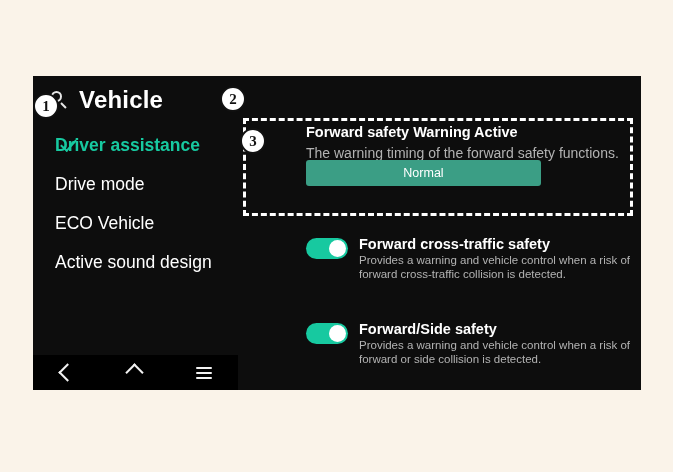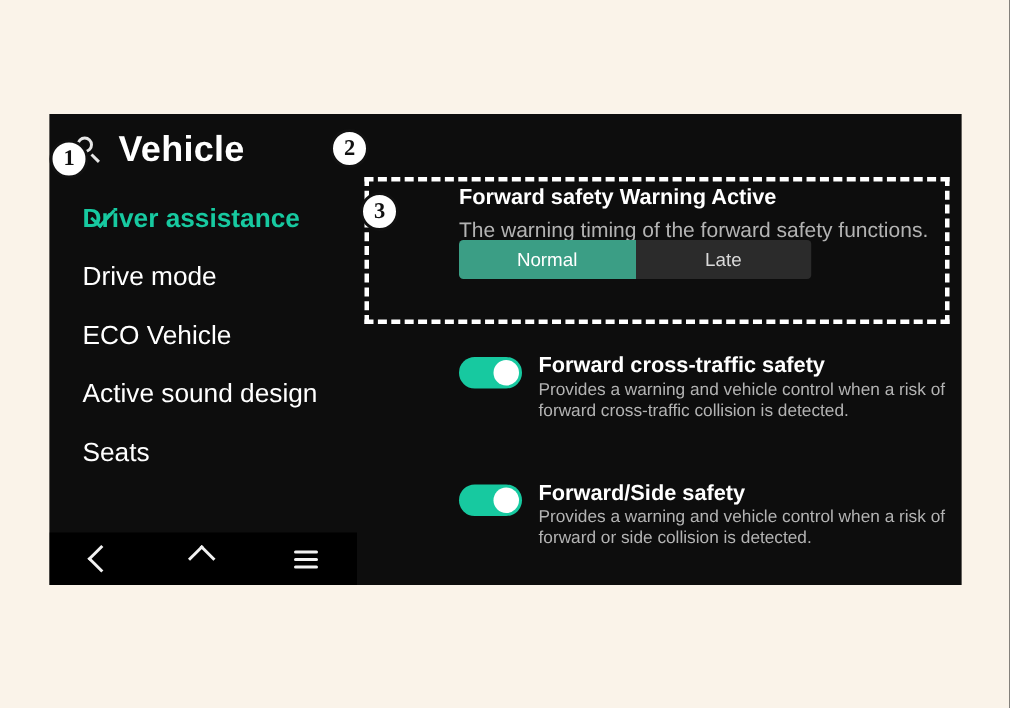--- a/index.html
+++ b/index.html
@@ -314,23 +314,20 @@
       </div>
       <div class="sb-item">
         <span>Drive mode</span>
       </div>
       <div class="sb-item">
         <span>ECO Vehicle</span>
       </div>
       <div class="sb-item">
         <span>Active sound design</span>
       </div>
-      <div class="sb-item">
-        <span>Seats</span>
-      </div>
     </div>
 
     <div id="navbar">
       <div class="nav-btn">
         <span class="ic-back"></span>
       </div>
       <div class="nav-btn">
         <span class="ic-home">
           <span class="roof"></span>
         </span>
@@ -345,21 +342,20 @@
     </div>
   </div>
 
   <div id="content">
 
     <div class="card" id="card-timing">
       <div class="card-title">Forward safety Warning Active</div>
       <div class="card-sub">The warning timing of the forward safety functions.</div>
       <div class="segmented">
         <div class="seg selected">Normal</div>
-        <div class="seg">Late</div>
       </div>
     </div>
 
     <div class="toggle-row" id="row-cross">
       <div class="toggle">
         <span class="knob"></span>
       </div>
       <div class="toggle-label">Forward cross-traffic safety</div>
       <div class="toggle-desc">Provides a warning and vehicle control when a risk of forward cross-traffic collision is detected.</div>
     </div>

